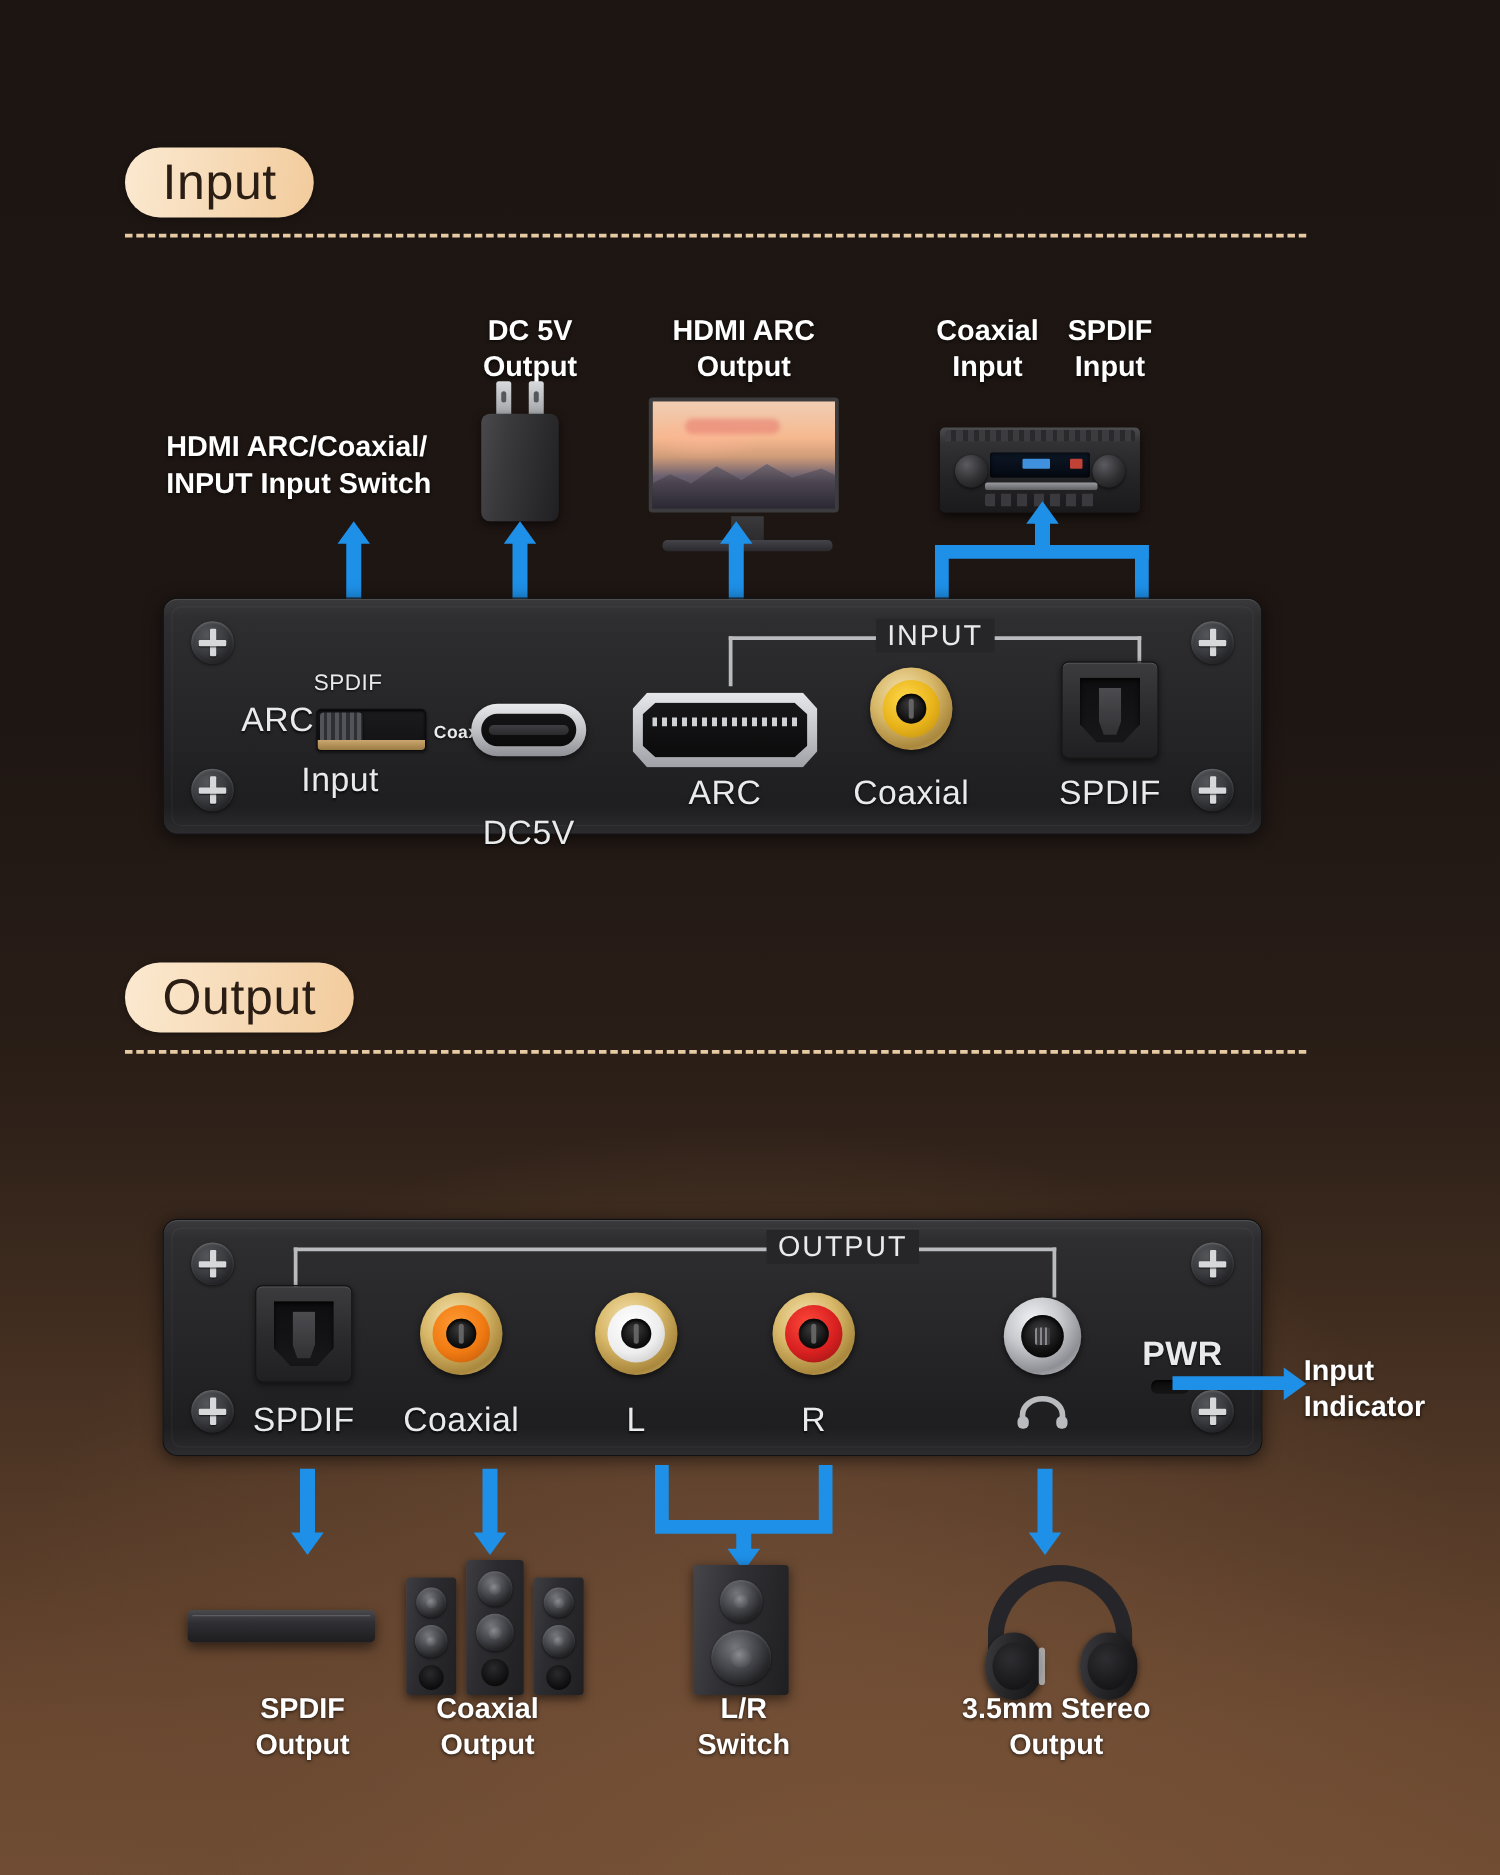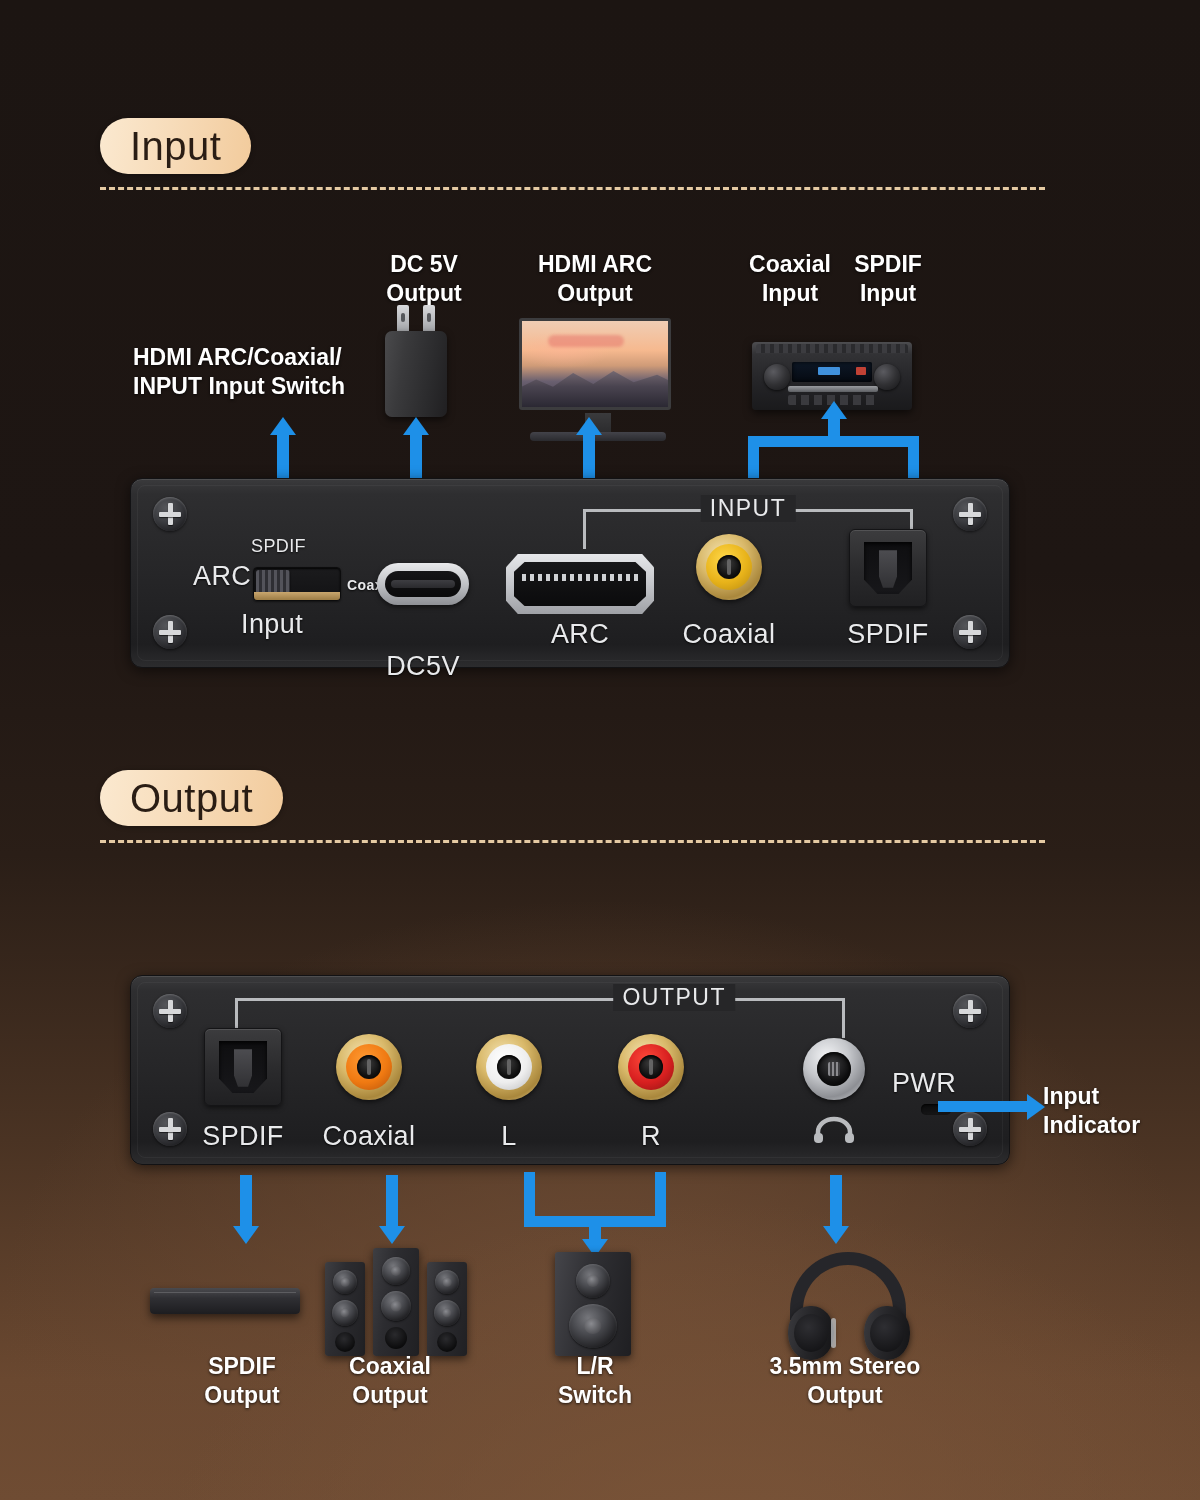--- a/index.html
+++ b/index.html
@@ -525,21 +525,21 @@
 
   <div class="jack35" style="left:672px; top:62px;">
     <div class="hole"></div>
   </div>
   <svg style="position:absolute; left:681px; top:140px; width:44px; height:28px;" viewBox="0 0 44 28">
     <path d="M6 22 V16 a16 13 0 0 1 32 0 V22" fill="none" stroke="#b9bbbe" stroke-width="4.5" stroke-linecap="round"></path>
     <rect x="2" y="17" width="9" height="10" rx="4" fill="#b9bbbe"></rect>
     <rect x="33" y="17" width="9" height="10" rx="4" fill="#b9bbbe"></rect>
   </svg>
 
-  <div class="plabel" style="left:748px; top:92px; width:90px;">PWR</div>
+  <div class="plabel" style="left:770px; top:92px; width:90px;font-weight:bold;">PWR</div>
   <div class="pwrled" style="left:790px; top:128px;"></div>
 </div>
 
 <div class="arrow-rt" style="left:938px; top:1101px; width:90px;"></div>
 <div class="anno l" style="left:1043px; top:1082px; width:150px;">Input
 Indicator</div>
 
 <div class="arrow-dn" style="left:240px; top:1175px; height:52px;"></div>
 <div class="arrow-dn" style="left:386px; top:1175px; height:52px;"></div>
 <div class="brk dn" style="left:524px; top:1172px; width:142px; height:72px;">

